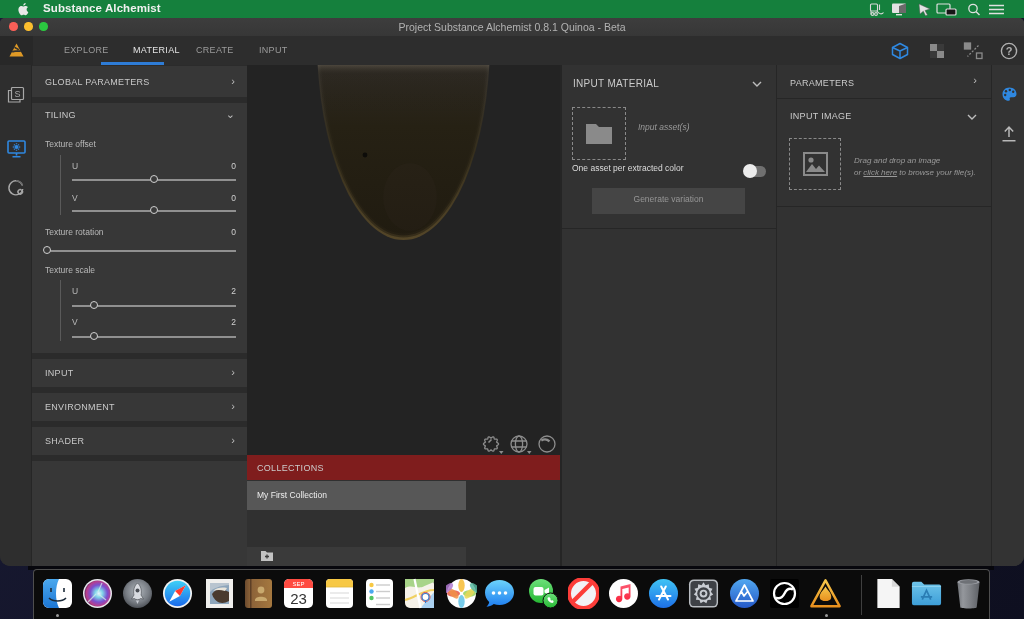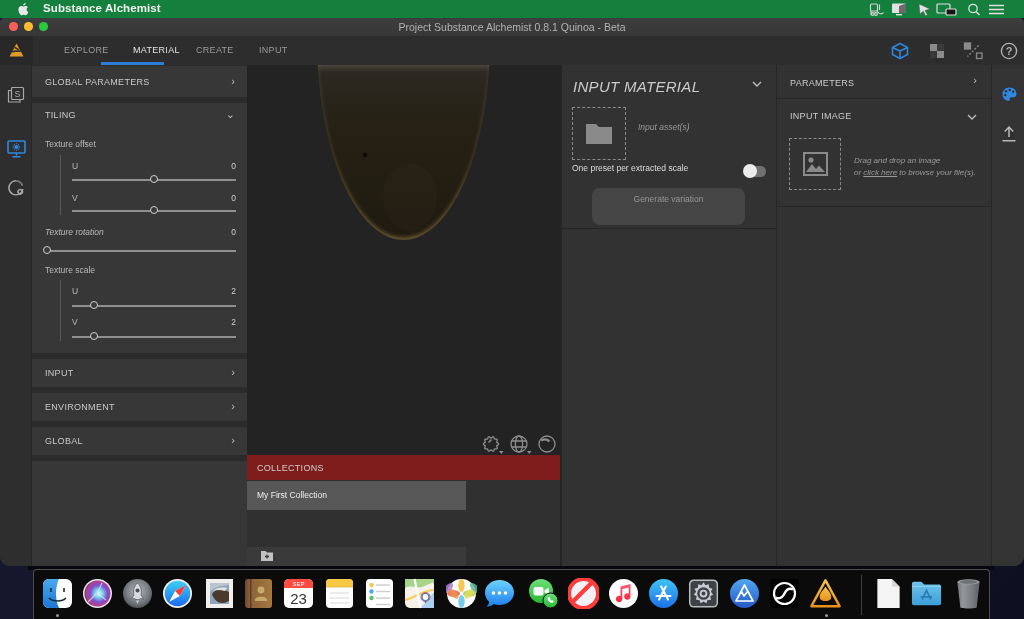--- a/index.html
+++ b/index.html
@@ -201,21 +201,21 @@
       <div class="lbl" style="left:13px;top:36px;">Texture offset</div>
       <div class="vline" style="left:28px;top:52px;height:60px;"></div>
       <div class="lbl" style="left:40px;top:58px;">U</div>
       <div class="val" style="top:58px;">0</div>
       <div class="track" style="left:40px;top:76px;width:164px;"></div>
       <div class="knob" style="left:118px;top:72px;"></div>
       <div class="lbl" style="left:40px;top:90px;">V</div>
       <div class="val" style="top:90px;">0</div>
       <div class="track" style="left:40px;top:107px;width:164px;"></div>
       <div class="knob" style="left:118px;top:103px;"></div>
-      <div class="lbl" style="left:13px;top:124px;font-style:italic;">Texture rotation</div>
+      <div class="lbl" style="left:13px;top:124px;">Texture rotation</div>
       <div class="val" style="top:124px;">0</div>
       <div class="track" style="left:13px;top:147px;width:191px;"></div>
       <div class="knob" style="left:11px;top:143px;"></div>
       <div class="lbl" style="left:13px;top:162px;">Texture scale</div>
       <div class="vline" style="left:28px;top:177px;height:61px;"></div>
       <div class="lbl" style="left:40px;top:183px;">U</div>
       <div class="val" style="top:183px;">2</div>
       <div class="track" style="left:40px;top:202px;width:164px;"></div>
       <div class="knob" style="left:58px;top:198px;"></div>
       <div class="lbl" style="left:40px;top:214px;">V</div>
@@ -228,21 +228,21 @@
       <div class="shead" style="top:9px;">INPUT</div>
       <div class="sarr" style="top:7px;">›</div>
     </div>
 
     <div class="sect" style="top:328px;height:28px;">
       <div class="shead" style="top:9px;">ENVIRONMENT</div>
       <div class="sarr" style="top:7px;">›</div>
     </div>
 
     <div class="sect" style="top:362px;height:28px;">
-      <div class="shead" style="top:9px;">GLOBAL</div>
+      <div class="shead" style="top:9px;">SHADER</div>
       <div class="sarr" style="top:7px;">›</div>
     </div>
     <div class="sect" style="top:396px;height:105px;"></div>
   </div>
 
   <div id="viewport" class="abs">
     <svg width="313" height="390" viewBox="0 0 313 390" style="position:absolute;left:0;top:0;">
       <defs>
         <linearGradient id="eggRim" x1="0" y1="0" x2="0" y2="175" gradientUnits="userSpaceOnUse">
           <stop offset="0%" stop-color="#36322c"></stop>
@@ -290,33 +290,33 @@
     <div id="crow">My First Collection</div>
     <div id="cbot">
       <svg style="position:absolute;left:13px;top:3px;" width="14" height="12" viewBox="0 0 14 12">
         <path d="M1 1 L5.5 1 L7 2.5 L13 2.5 L13 11 L1 11 Z" fill="#c2c2c2"></path>
         <path d="M7 4.5 v4 M5 6.5 h4" stroke="#3a3a3a" stroke-width="1.3"></path>
       </svg>
     </div>
   </div>
 
   <div id="impanel" class="abs">
-    <div style="position:absolute;left:11px;top:13px;color:#cbcbcb;font-size:15px;letter-spacing:0.3px;font-style:italic;">INPUT MATERIAL</div>
+    <div style="position:absolute;left:11px;top:13px;color:#cbcbcb;font-size:10px;letter-spacing:0.3px;">INPUT MATERIAL</div>
     <svg style="position:absolute;left:190px;top:16px;" width="10" height="6" viewBox="0 0 10 6">
         <path d="M1 1 L5 5 L9 1" stroke="#bdbdbd" stroke-width="1.4" fill="none"></path>
       </svg>
     <div style="position:absolute;left:10px;top:42px;width:54px;height:53px;border:1px dashed #8a8a8a;"></div>
     <svg style="position:absolute;left:24px;top:57px;" width="26" height="22" viewBox="0 0 26 22">
       <path d="M0 2 L10 2 L13 5 L26 5 L26 22 L0 22 Z" fill="#8a8a8a"></path>
     </svg>
     <div style="position:absolute;left:76px;top:57px;color:#9a9a9a;font-size:8.5px;font-style:italic;">Input asset(s)</div>
-    <div style="position:absolute;left:10px;top:98px;color:#dddddd;font-size:8.5px;">One preset per extracted scale</div>
+    <div style="position:absolute;left:10px;top:98px;color:#dddddd;font-size:8.5px;">One asset per extracted color</div>
     <div style="position:absolute;left:183px;top:101px;width:21px;height:11px;background:#707070;border-radius:5.5px;"></div>
     <div style="position:absolute;left:181px;top:99px;width:14px;height:14px;background:#ececec;border-radius:50%;"></div>
-    <div style="position:absolute;left:30px;top:123px;width:153px;height:37px;background:#454545;border-radius:8px;color:#969696;font-size:8.5px;text-align:center;line-height:23px;">Generate variation</div>
+    <div style="position:absolute;left:30px;top:123px;width:153px;height:26px;background:#454545;border-radius:0;color:#969696;font-size:8.5px;text-align:center;line-height:23px;">Generate variation</div>
     <div style="position:absolute;left:0;top:163px;width:216px;height:1px;background:#262626;"></div>
   </div>
 
   <div id="rpanel" class="abs">
     <div style="position:absolute;left:0;top:0;width:214px;height:34px;border-bottom:1px solid #262626;">
       <div style="position:absolute;left:13px;top:13px;color:#cbcbcb;font-size:9px;letter-spacing:0.3px;">PARAMETERS</div>
       <div style="position:absolute;right:14px;top:9px;color:#bdbdbd;font-size:11px;">›</div>
     </div>
     <div style="position:absolute;left:13px;top:46px;color:#cbcbcb;font-size:9px;letter-spacing:0.3px;">INPUT IMAGE</div>
     <svg style="position:absolute;left:190px;top:49px;" width="10" height="6" viewBox="0 0 10 6">

